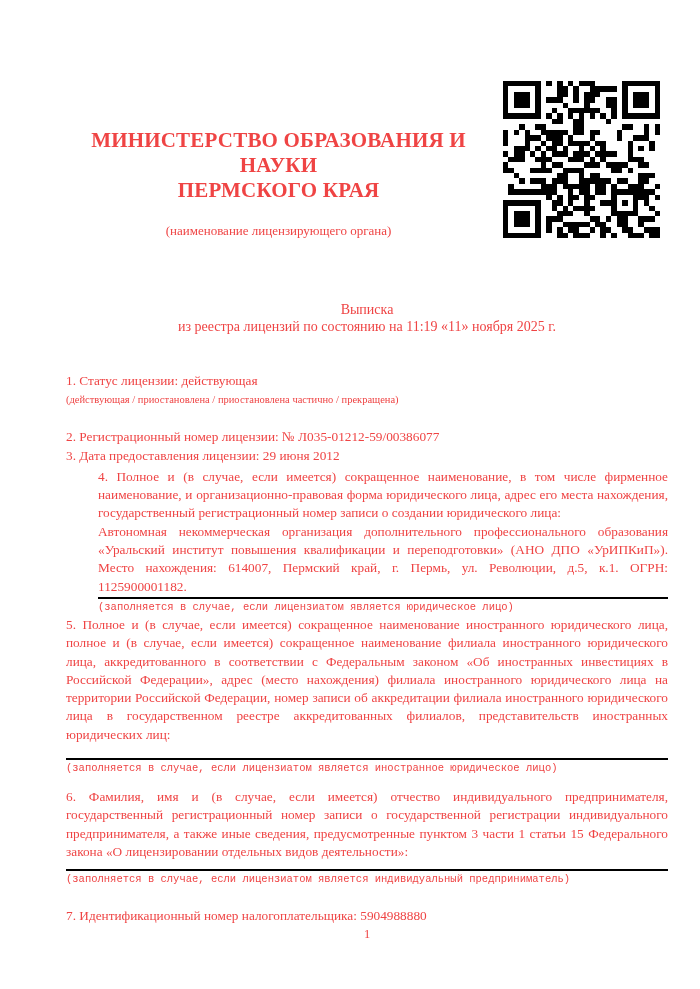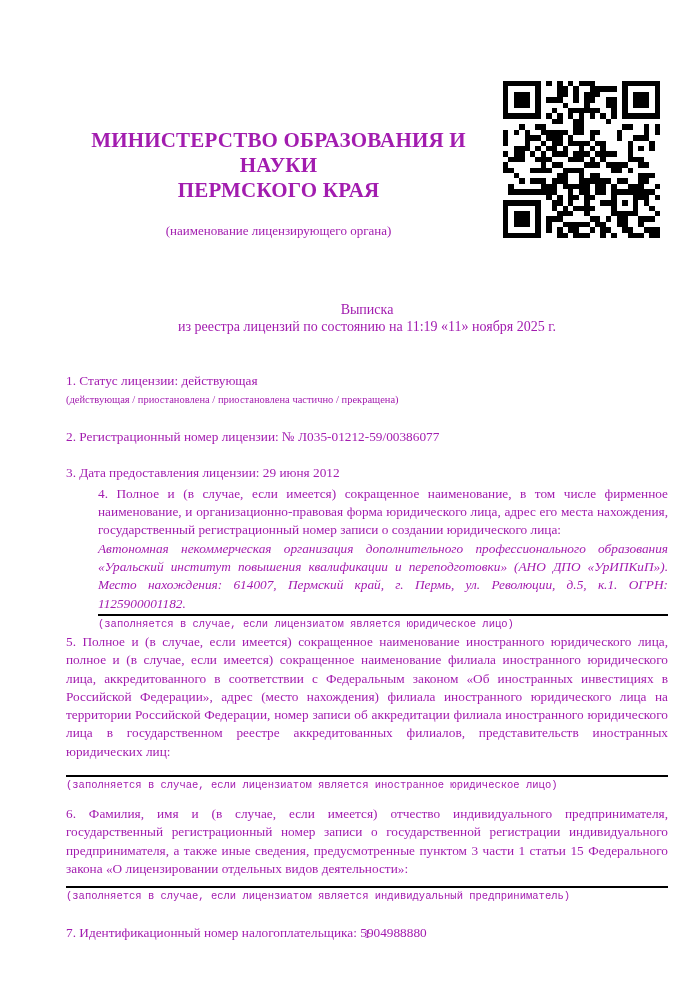--- a/index.html
+++ b/index.html
@@ -2,21 +2,21 @@
 <html lang="ru"><head>
 <meta charset="utf-8">
 <style>
   html,body { margin:0; padding:0; background:#fff; }
   .page {
     position:relative;
     width:700px; height:989px;
     background:#fff;
     overflow:hidden;
     font-family:"Liberation Serif", serif;
-    color:#a21caf;
+    color:#ef4444;
   }
   
   .ministry-block {
     position:absolute; left:66px; top:128px; width:425px;
     text-align:center;
   }
   .ministry-name {
     font-weight:bold; font-size:21px; line-height:25px;
     letter-spacing:0.2px;
   }
@@ -35,26 +35,26 @@
   
   .items {
     position:absolute; left:66px; top:372px; width:602px;
     font-size:13.3px; line-height:18.3px;
   }
   .just { text-align:justify; }
   .small-caption {
     font-size:10.5px; line-height:13px; margin-top:3px;
   }
   .i2 { margin-top:22px; }
-  .i3 { margin-top:17px; }
+  .i3 { }
   .i4 { margin-top:3px;margin-left:32px; }
   .i5 { margin-top:2px; }
   .i6 { margin-top:13px; }
   .i7 { margin-top:21px; }
-  .underlined-answer { border-bottom:2px solid #000; padding-bottom:1px;font-style:italic; }
+  .underlined-answer { border-bottom:2px solid #000; padding-bottom:1px; }
   .blank-fill { border-bottom:2px solid #000; }
   .fill-14 { height:14px; }
   .fill-8  { height:8px; }
   .cap-tight { margin-top:2px;font-family:Liberation Mono, monospace; }
   
   .footer {
     position:absolute; left:66px; top:927px; width:602px;
     text-align:center; font-size:12.5px; line-height:15px;
   }
 </style>

